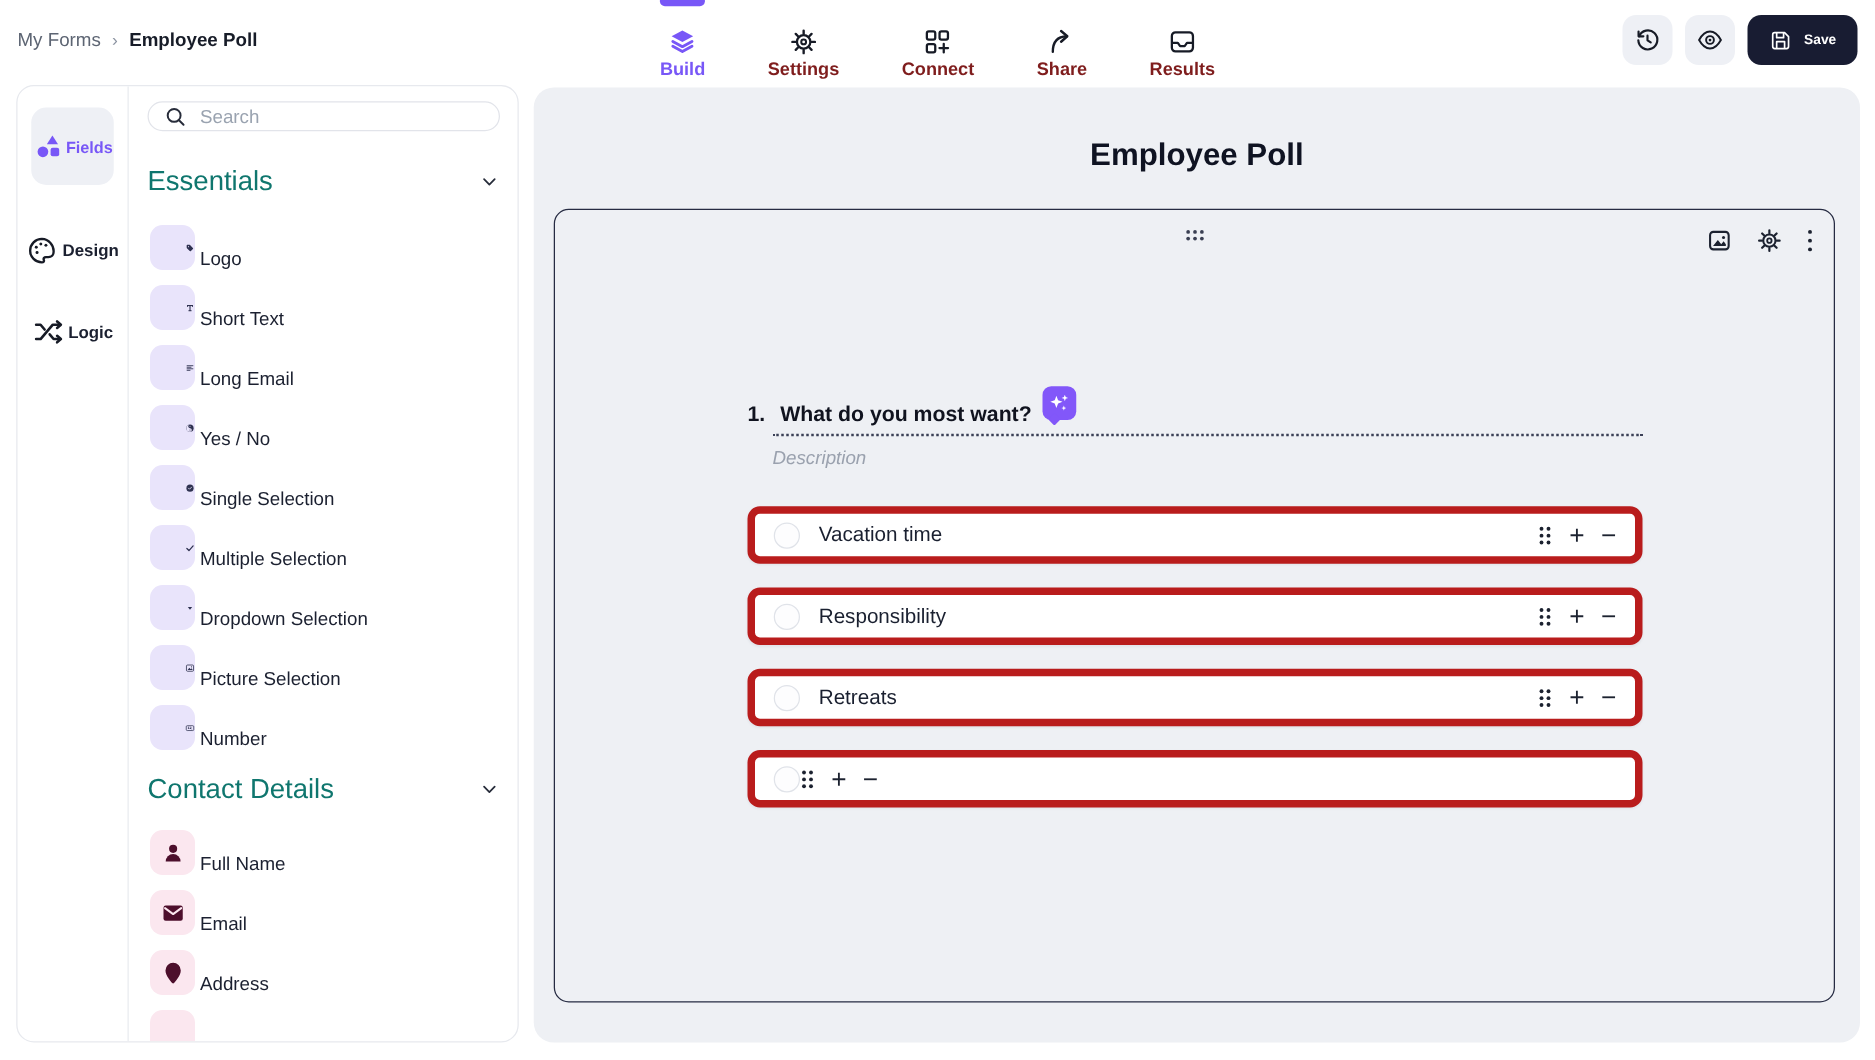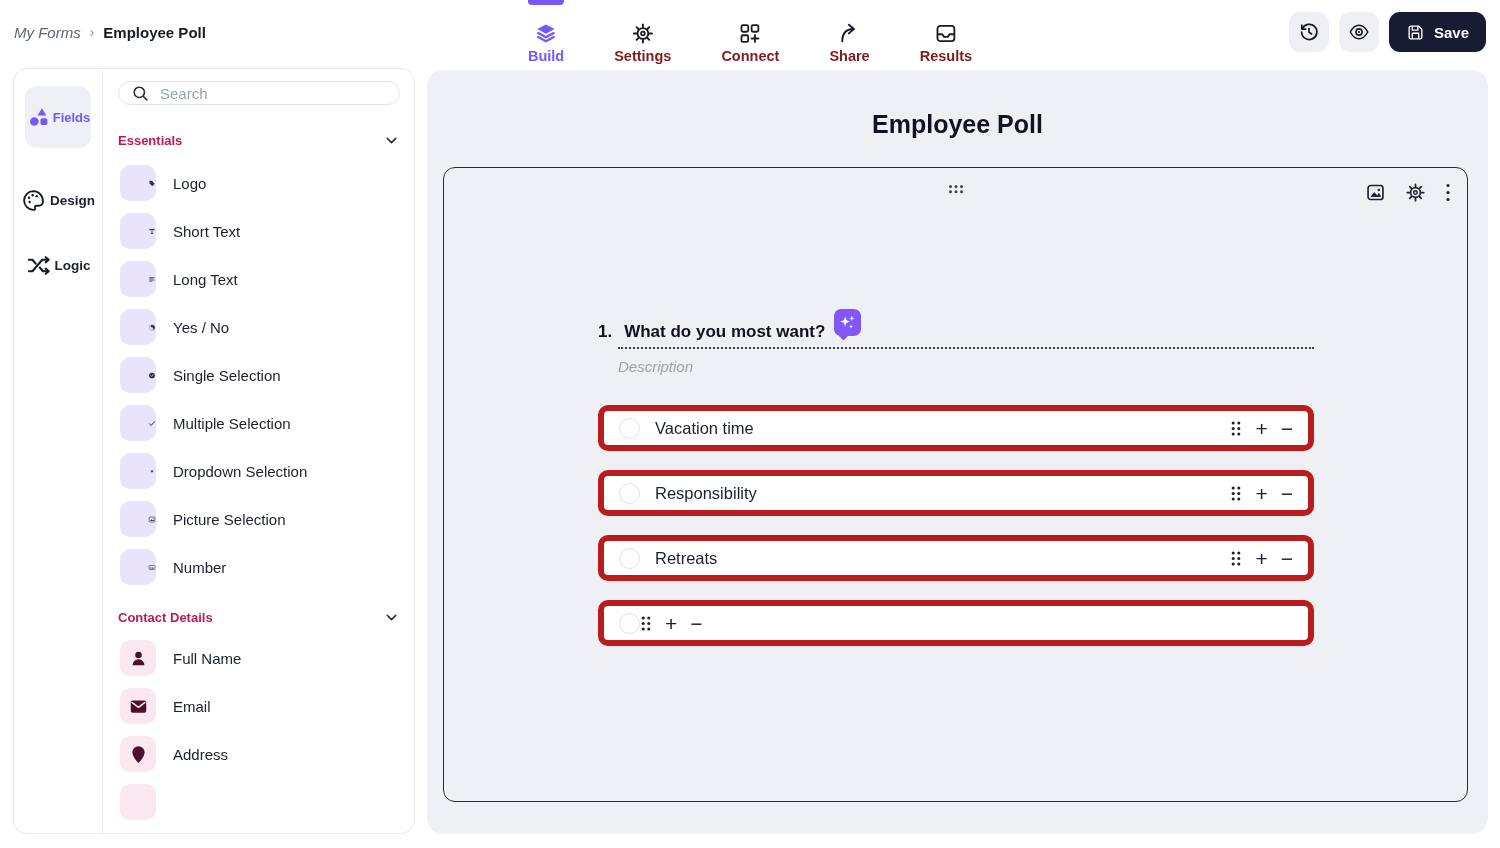--- a/index.html
+++ b/index.html
@@ -3,51 +3,51 @@
 <meta charset="utf-8">
 <style>
   * { margin:0; padding:0; box-sizing:border-box; }
   html,body { width:1500px; height:848px; background:#ffffff; overflow:hidden;
               font-family:"Liberation Sans", sans-serif; color:#171c28; }
   .page { position:relative; width:1500px; height:848px; }
 
   
   .topbar { position:absolute; left:0; top:0; width:1500px; height:64px; background:#fff; }
   .crumbs { position:absolute; left:14px; top:0; height:64px; display:flex; align-items:center; gap:9px; font-size:15px; }
-  .crumb-parent { color:#5d6573;font-style:italic; }
+  .crumb-parent { color:#5d6573; }
   .crumb-sep { color:#8b93a1; font-size:14px; }
   .crumb-current { color:#171c28; font-weight:600; }
 
   .nav { position:absolute; left:50%; transform:translateX(-50%); top:0; height:64px; display:flex; gap:50px; }
   .nav-item { position:relative; display:flex; flex-direction:column; align-items:center; gap:3px; cursor:pointer; padding-top:22px; }
   .nav-item span { font-size:14.5px; font-weight:600; color:#7f1d1d; }
   .nav-item.active span { color:#7857f7; }
   .nav-ind { position:absolute; top:0; left:50%; transform:translateX(-50%); width:36px; height:5px; background:#7857f7; border-radius:0 0 4px 4px; }
 
   .tb-right { position:absolute; right:14px; top:12px; display:flex; gap:10px; align-items:center; }
   .icon-btn { width:40px; height:40px; border-radius:11px; background:#eef0f5; display:flex; align-items:center; justify-content:center; cursor:pointer; }
-  .save-btn { height:40px; padding:0 17px; border-radius:11px; background:#181c32; color:#fff; display:flex; align-items:center; gap:9px; font-size:15px; font-weight:600; cursor:pointer; }
+  .save-btn { height:40px; padding:0 17px; border-radius:11px; background:#181c32; color:#fff; display:flex; align-items:center; gap:9px; font-size:11px; font-weight:600; cursor:pointer; }
 
   
   .left-panel { position:absolute; left:13px; top:68px; width:402px; height:766px; background:#fff;
                 border:1px solid #e7e9ee; border-radius:14px; display:flex; overflow:hidden; }
   .rail { width:89px; border-right:1px solid #e9ebef; padding-top:17px; display:flex; flex-direction:column; align-items:center; gap:40px; }
   .rail-item { display:flex; flex-direction:row; align-items:center; gap:4px; cursor:pointer; }
   .rail-item.active { width:66px; height:62px; background:#eef0f5; border-radius:12px; justify-content:center; gap:2px; }
   .rail-item span { font-size:13.5px; font-weight:700; color:#1b2030; }
   .rail-item.active span { color:#7857f7; font-size:13px; }
 
   .fields { flex:1; padding:12px 14px 0 15px; overflow:hidden; }
   .search-box { height:24px; border:1px solid #e2e4ea; border-radius:19px; display:flex; align-items:center; padding:0 12px; gap:10px; background:#fff; }
   .search-box input { border:none; outline:none; flex:1; font-size:15px; font-family:"Liberation Sans",sans-serif; color:#1b2030; background:transparent; }
   .search-box input::placeholder { color:#9aa3b0; }
   .sec-head { margin-top:27px; display:flex; align-items:center; justify-content:space-between; cursor:pointer; }
-  .sec-head span { font-size:13px; font-weight:700; color:#be185d; }
+  .sec-head span { font-size:22px; font-weight:400; color:#0f766e; }
   .f-list { margin-top:10px; }
-  .f-item { height:48px; display:flex; align-items:center; gap:17px; cursor:pointer; border-radius:10px; padding-left:2px; }
+  .f-item { height:48px; display:flex; align-items:flex-end; gap:4px; cursor:pointer; border-radius:10px; padding-left:2px; }
   .f-ico { width:36px; height:36px; border-radius:10px; display:flex; align-items:center; justify-content:center; flex:0 0 36px; }
   .f-ico.lav { background:#e9e4fb;padding-left:28px; }
   .f-ico.pink { background:#fbe7ef; }
   .f-item span { font-size:15px; color:#1b2030; }
 
   
   .canvas { position:absolute; left:427px; top:70px; width:1061px; height:764px; background:#eef0f4; border-radius:16px; }
   .form-title { position:absolute; left:0; width:100%; top:40px; text-align:center; font-size:25px; font-weight:700; color:#0f1322; }
   .card { position:absolute; left:16px; top:97px; right:20px; height:635px; border:1.5px solid #262b42; border-radius:12px; }
   .card-handle { position:absolute; top:13px; left:50%; transform:translateX(-50%); cursor:grab; }
@@ -218,21 +218,21 @@
               </svg>
             </div>
           <span>Short Text</span>
         </div>
         <div class="f-item">
           <div class="f-ico lav">
               <svg width="21" height="21" viewBox="0 0 24 24">
                 <path d="M5 6.2h14M5 9.9h9.5M5 13.6h14M5 17.3h7" stroke="#2e3150" stroke-width="2.1" stroke-linecap="round"></path>
               </svg>
             </div>
-          <span>Long Text</span>
+          <span>Long Email</span>
         </div>
         <div class="f-item">
           <div class="f-ico lav">
               <svg width="21" height="21" viewBox="0 0 24 24">
                 <circle cx="12" cy="12" r="8.6" fill="#2e3150"></circle>
                 <path d="M12 3.4a8.6 8.6 0 0 0 0 17.2 4.3 4.3 0 0 0 0-8.6 4.3 4.3 0 0 1 0-8.6Z" fill="#e9e4fb"></path>
                 <circle cx="12" cy="7.7" r="1.2" fill="#e9e4fb"></circle>
                 <circle cx="12" cy="16.3" r="1.2" fill="#2e3150"></circle>
               </svg>
             </div>

